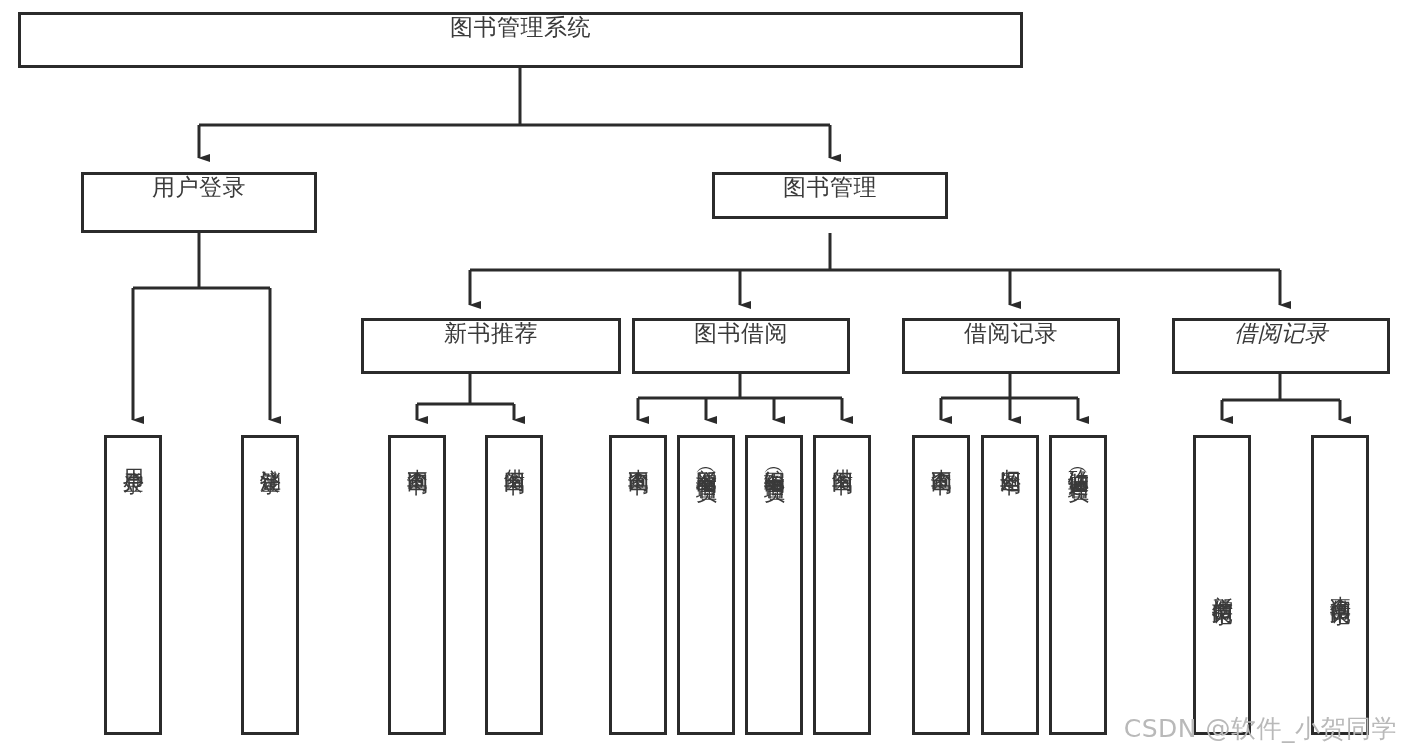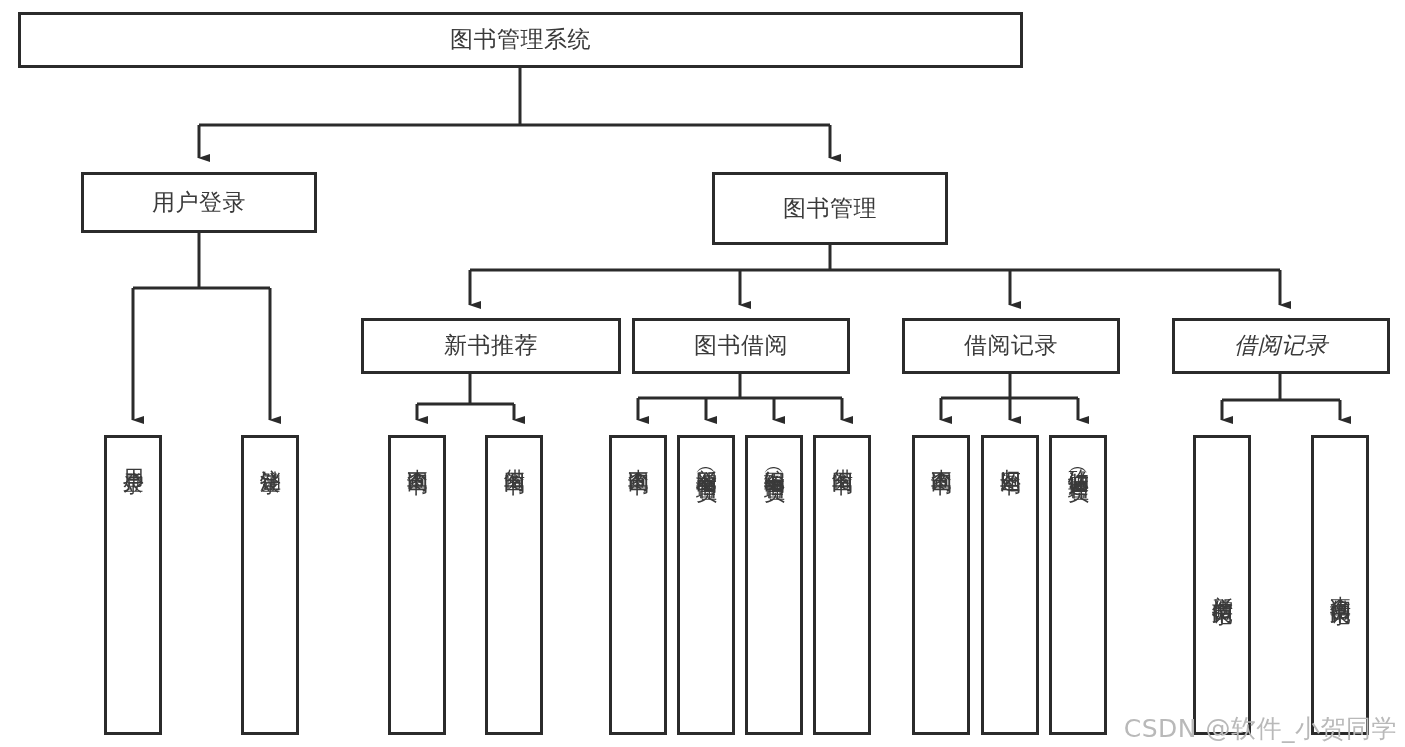--- a/index.html
+++ b/index.html
@@ -28,21 +28,20 @@
     top: 0;
     width: 1405px;
     height: 747px;
   }
   .node-box {
     position: absolute;
     box-sizing: border-box;
     border: 3px solid #2b2b2b;
     background: #ffffff;
     display: flex;
-    align-items: center;
     justify-content: center;
     overflow: hidden;
   }
   .node-label-h {
     font-size: 23px;
     color: #3a3a3a;
     line-height: 1.1;
     white-space: nowrap;
     letter-spacing: 0.5px;
   }
@@ -131,21 +130,21 @@
   </svg>
 
   <div class="node-box" style="left:18px; top:12px; width:1005px; height:56px;">
     <span class="node-label-h">图书管理系统</span>
   </div>
 
   <div class="node-box" style="left:81px; top:172px; width:236px; height:61px;">
     <span class="node-label-h">用户登录</span>
   </div>
 
-  <div class="node-box" style="left:712px; top:172px; width:236px; height:73px;">
+  <div class="node-box" style="left:712px; top:172px; width:236px; height:47px;">
     <span class="node-label-h">图书管理</span>
   </div>
 
   <div class="node-box" style="left:361px; top:318px; width:260px; height:56px;">
     <span class="node-label-h">新书推荐</span>
   </div>
 
   <div class="node-box" style="left:632px; top:318px; width:218px; height:56px;">
     <span class="node-label-h">图书借阅</span>
   </div>

